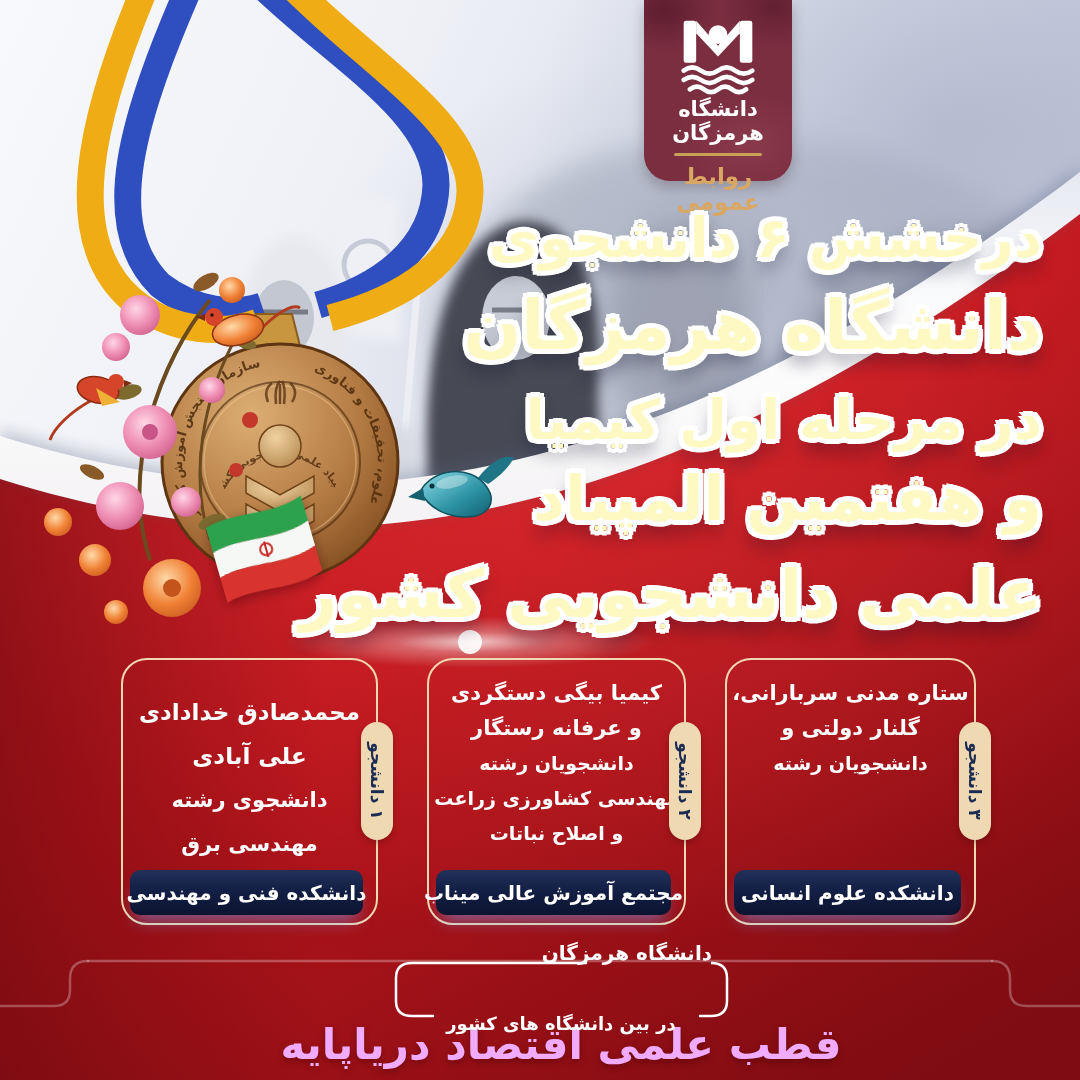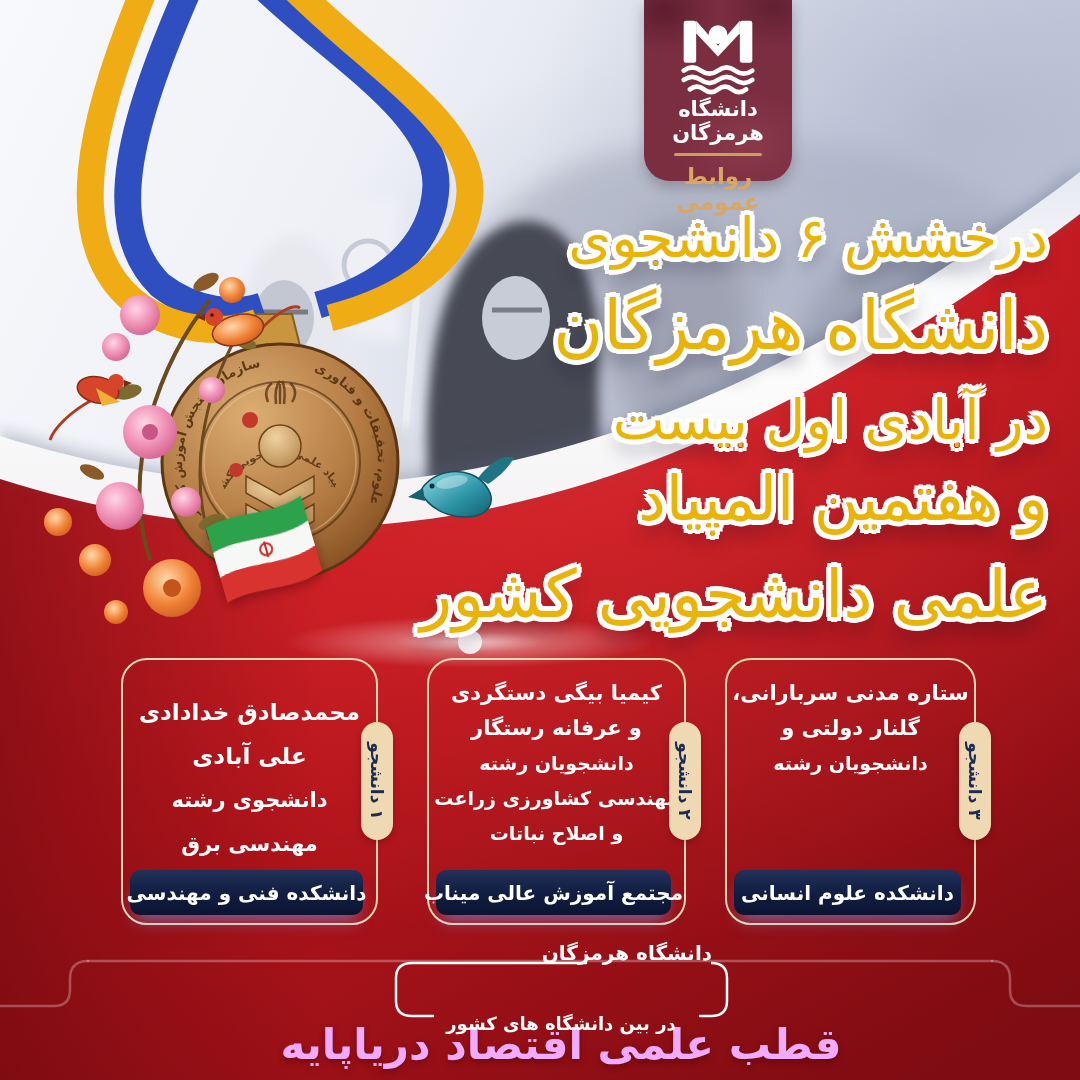--- a/index.html
+++ b/index.html
@@ -19,21 +19,21 @@
           radial-gradient(90px 70px at 14% 6%, rgba(56,10,26,.45), transparent 60%),
           radial-gradient(90px 70px at 88% 4%, rgba(56,10,26,.38), transparent 60%),
           radial-gradient(120px 90px at 70% 80%, rgba(255,160,160,.10), transparent 60%),
           #7c2e41;
         box-shadow:0 6px 14px rgba(40,10,20,.25);}
   .logo .emblem{display:block;margin:15px auto 2px auto;}
   .logo .uni{color:#fff;font-weight:700;font-size:21px;letter-spacing:-.5px;}
   .logo .divider{width:88px;height:3px;background:#c9a058;border-radius:2px;margin:8px auto 7px auto;}
   .logo .dept{color:#d9a761;font-weight:800;font-size:23px;}
   
-  .title div{position:absolute;right:32px;white-space:nowrap;color:#eab308;font-weight:400;
+  .title div{position:absolute;right:38px;white-space:nowrap;color:#fef9c3;font-weight:700;
       text-shadow:-4px -4px 0 #fff,4px -4px 0 #fff,-4px 4px 0 #fff,4px 4px 0 #fff,
                   0 -5px 0 #fff,0 5px 0 #fff,-5px 0 0 #fff,5px 0 0 #fff,
                   0 12px 18px rgba(10,10,40,.4);}
   .t1{top:206px;font-size:55px;}
   .t2{top:286px;font-size:68px;}
   .t3{top:388px;font-size:55px;}
   .t4{top:462px;font-size:62px;margin-left:21px;}
   .t5{top:556px;font-size:66px;}
   
   .card{position:absolute;top:658px;height:263px;border:2.5px solid #eed9b3;border-radius:26px;}
@@ -286,21 +286,21 @@
       </g>
     </svg>
     <div class="uni">دانشگاه هرمزگان</div>
     <div class="divider"></div>
     <div class="dept">روابط عمومی</div>
   </div>
 
   <div class="title">
     <div class="t1">درخشش ۶ دانشجوی</div>
     <div class="t2">دانشگاه هرمزگان</div>
-    <div class="t3">در آبادی اول بیست</div>
+    <div class="t3">در مرحله اول کیمیا</div>
     <div class="t4">و هفتمین المپیاد</div>
     <div class="t5">علمی دانشجویی کشور</div>
   </div>
 
   <div class="card card-a">
     <div class="lines">
       <div class="ln name">ستاره مدنی سربارانی،</div>
       <div class="ln name">گلنار دولتی و</div>
       <div class="ln role">دانشجویان رشته</div>
     </div>

